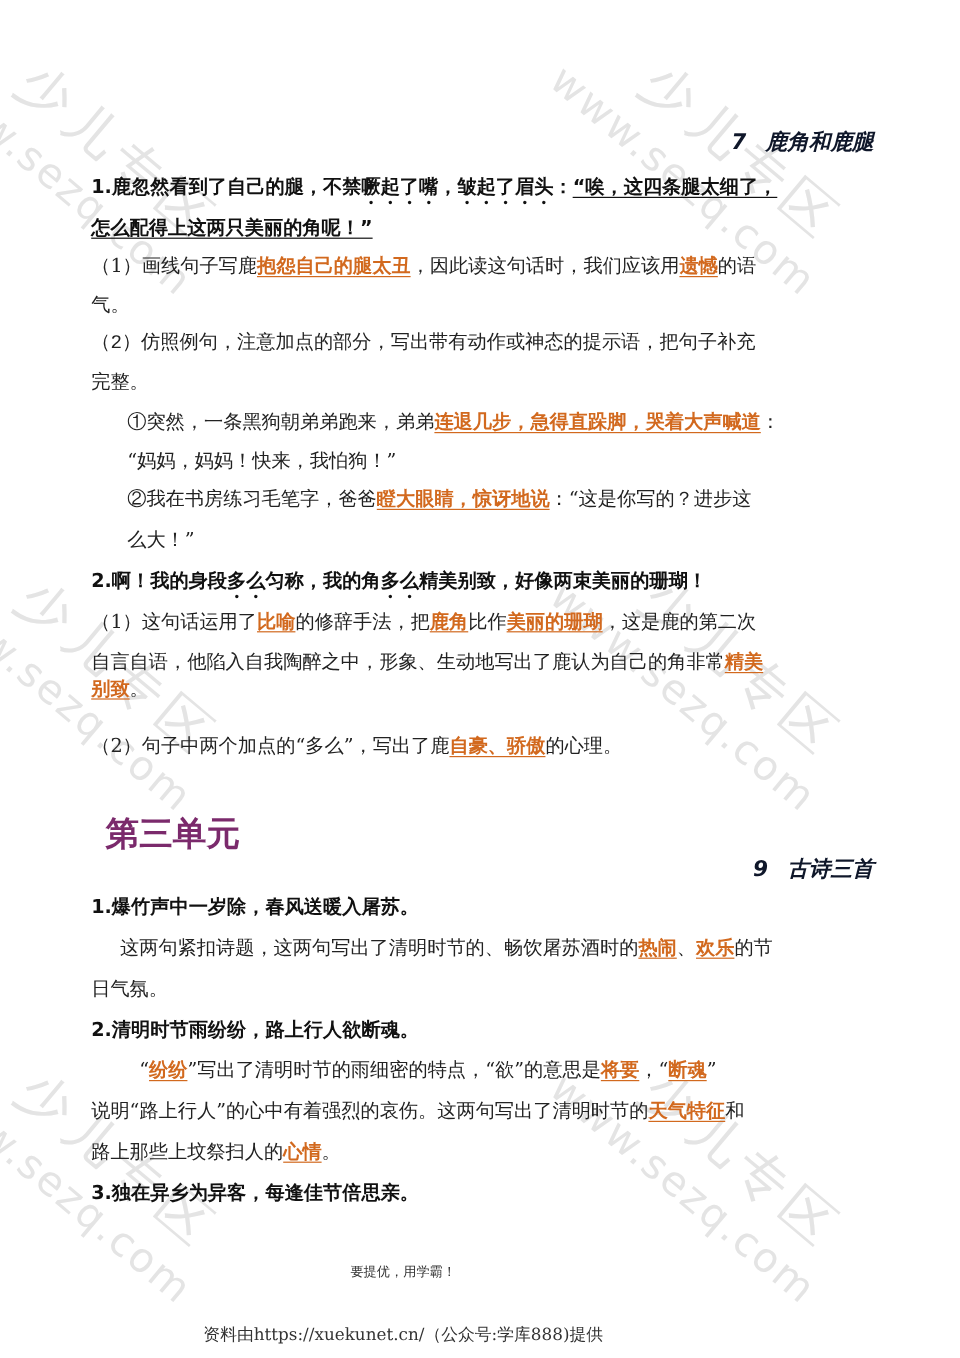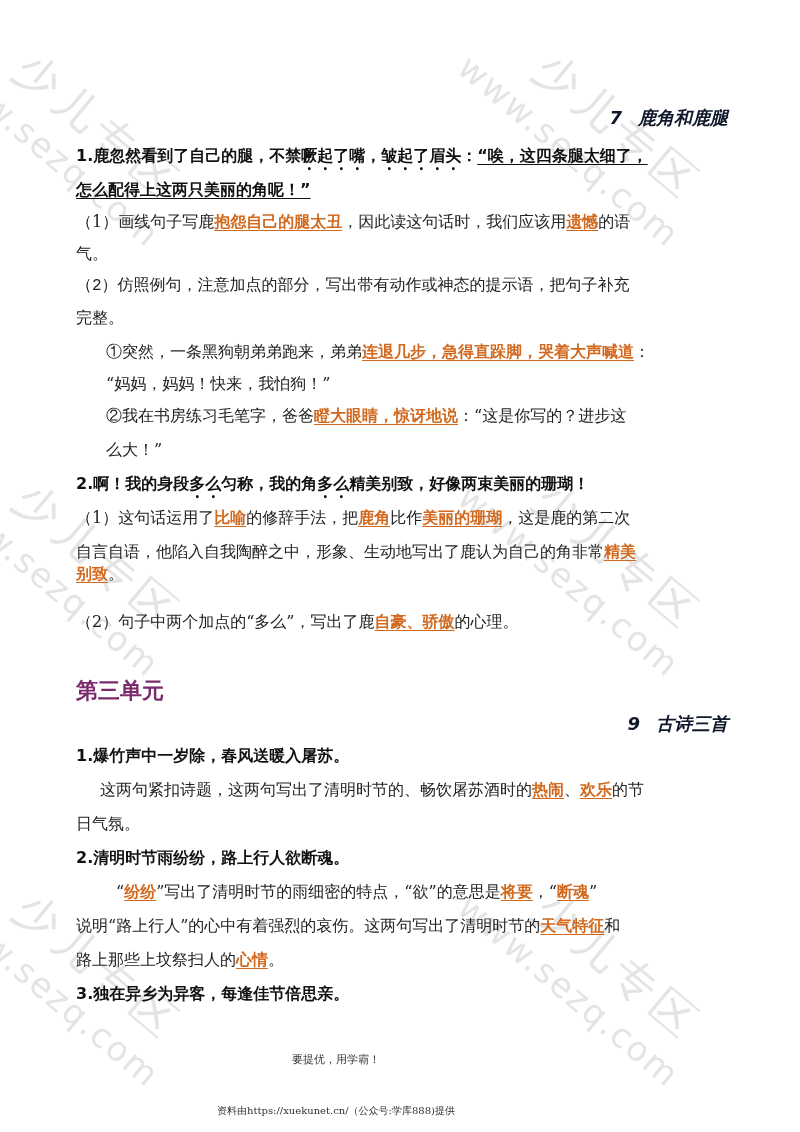--- a/index.html
+++ b/index.html
@@ -18,21 +18,21 @@
   .title {
     position: absolute; left: 0; width: 652px; text-align: right; color: #0f172a;
     font-weight: bold; font-size: 18px; font-family: "DejaVu Sans", sans-serif; font-style: italic;
   }
   .title .num { margin-right: 16px; }
   .line { position: absolute; left: 0; font-size: 16px; line-height: 20px; white-space: nowrap; }
   .bold { font-weight: bold; font-family: "DejaVu Sans", sans-serif; color: #111; }
   .ul { text-decoration: underline; text-underline-offset: 3px; }
   .hl { color: #d2691e; text-decoration: underline; text-underline-offset: 3px; font-weight: bold; }
   .dot { text-emphasis: dot; -webkit-text-emphasis: dot; text-emphasis-position: under; -webkit-text-emphasis-position: under; }
-  .unit { position: absolute; left: 0; color: #7b2a6c; font-weight: bold; font-size: 22px; font-family: "DejaVu Sans", sans-serif; }
+  .unit { position: absolute; left: 12px; color: #7b2a6c; font-weight: bold; font-size: 28px; font-family: "DejaVu Sans", sans-serif; }
   .footer { position: absolute; left: 0; width: 672px; text-align: center; font-size: 11px; color: #333; z-index: 1; }
 </style>
 </head>
 <body>
 
 <div class="wm-layer">
   <div class="wm" style="left:40px;top:40px;">
       <span class="cn">少儿专区</span>
       <span class="url">www.sezq.com</span>
     </div>
@@ -94,13 +94,13 @@
 
   <div class="line bold" style="top:848px;">2.清明时节雨纷纷，路上行人欲断魂。</div>
   <div class="line" style="top:882px;left:40px;"><span>“</span><span class="hl">纷纷</span><span>”写出了清明时节的雨细密的特点，“欲”的意思是</span><span class="hl">将要</span><span>，“</span><span class="hl">断魂</span><span>”</span></div>
   <div class="line" style="top:916px;"><span>说明“路上行人”的心中有着强烈的哀伤。这两句写出了清明时节的</span><span class="hl">天气特征</span><span>和</span></div>
   <div class="line" style="top:950px;"><span>路上那些上坟祭扫人的</span><span class="hl">心情</span><span>。</span></div>
 
   <div class="line bold" style="top:984px;">3.独在异乡为异客，每逢佳节倍思亲。</div>
 </div>
 
 <div class="footer" style="top:1052px;">要提优，用学霸！</div>
-<div class="footer" style="top:1104px;font-size:10px;">资料由https://xuekunet.cn/（公众号:学库888)提供</div>
+<div class="footer" style="top:1104px;font-size:14px;">资料由https://xuekunet.cn/（公众号:学库888)提供</div>
 
 </body></html>

